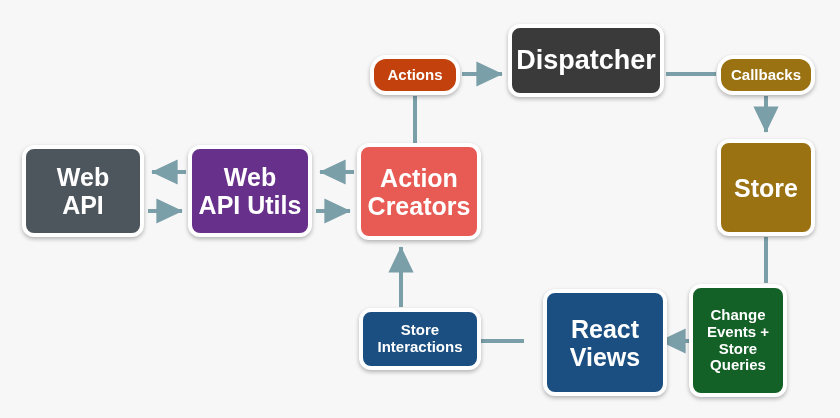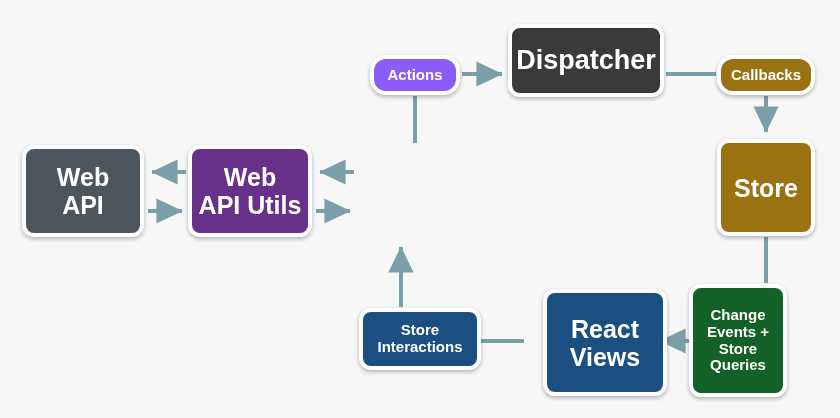--- a/index.html
+++ b/index.html
@@ -92,22 +92,26 @@
   <div class="node n-web-api" style="background: rgb(77, 85, 93);">
     <span class="label">Web
 API</span>
   </div>
 
   <div class="node n-web-api-utils" style="background: rgb(102, 48, 139);">
     <span class="label">Web
 API Utils</span>
   </div>
 
+  <div class="node n-action-creators" style="background: rgb(232, 91, 84);">
+    <span class="label">Action
+Creators</span>
+  </div>
 
-  <div class="node pill n-actions" style="background: #8b5cf6;">
+  <div class="node pill n-actions" style="background: #c2410c;">
     <span class="label">Actions</span>
   </div>
 
   <div class="node pill n-callbacks" style="background: rgb(154, 114, 18);">
     <span class="label">Callbacks</span>
   </div>
 
   <div class="node n-dispatcher" style="background: rgb(58, 58, 58);">
     <span class="label">Dispatcher</span>
   </div>

